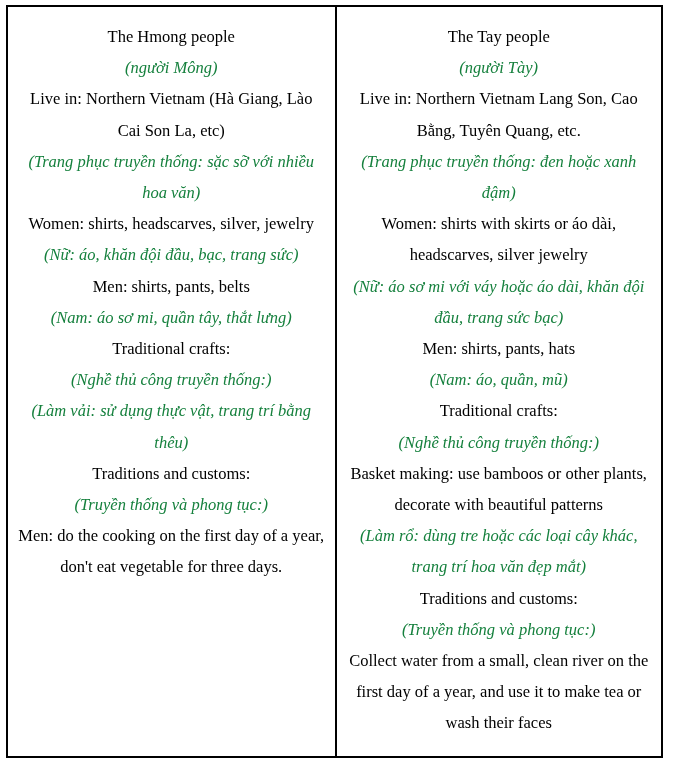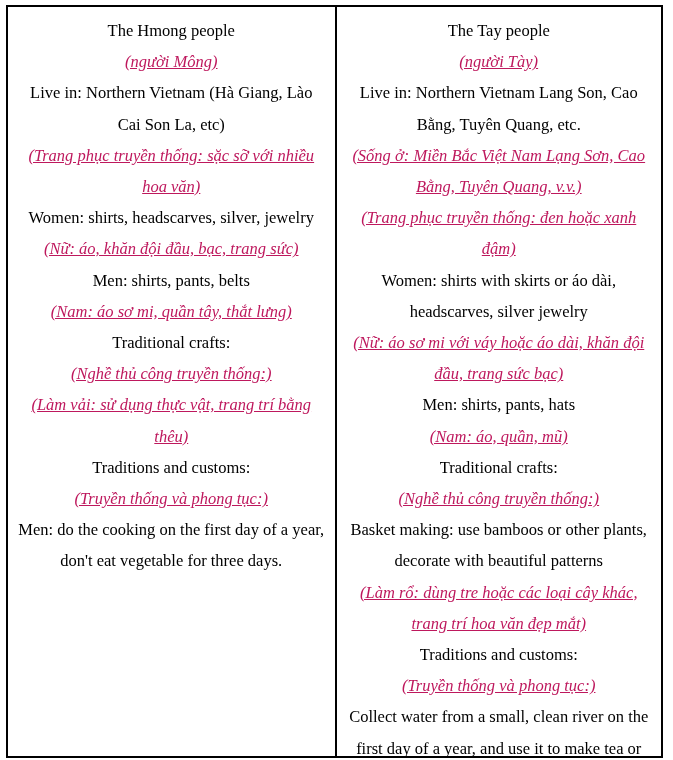--- a/index.html
+++ b/index.html
@@ -16,39 +16,38 @@
     top: 5px;
     width: 653px;
     height: 749px;
     border: 2px solid #000000;
     display: flex;
     box-sizing: content-box;
     background: #ffffff;
   }
   .doc-col {
     flex: 1 1 50%;
-    padding: 8px 9px 0 9px;
+    padding: 14px 9px 0 9px;
     box-sizing: border-box;
     overflow: hidden;
   }
   .doc-col + .doc-col {
     border-left: 2px solid #000000;
   }
   .doc-col p {
     margin: 0;
     font-family: "Liberation Serif", "DejaVu Serif", serif;
     font-size: 16.5px;
     line-height: 31.2px;
     color: #000000;
     text-align: center;
   }
   .doc-col p.vi {
     font-style: italic;
-    color: #be185d;
-    text-decoration: underline;
+    color: #15803d;
   }
   .doc-col p.center {
     text-align: center;
   }
 </style>
 </head>
 <body>
 
 <div class="doc-table">
 
@@ -67,21 +66,20 @@
     <p>Traditions and customs:</p>
     <p class="vi">(Truyền thống và phong tục:)</p>
     <p>Men: do the cooking on the first day of a year, don't eat vegetable for three days.</p>
 
   </div>
 
   <div class="doc-col">
     <p class="center">The Tay people</p>
     <p class="vi center">(người Tày)</p>
     <p>Live in: Northern Vietnam Lang Son, Cao Bằng, Tuyên Quang, etc.</p>
-    <p class="vi">(Sống ở: Miền Bắc Việt Nam Lạng Sơn, Cao Bằng, Tuyên Quang, v.v.)</p>
     <p class="vi">(Trang phục truyền thống: đen hoặc xanh đậm)</p>
     <p>Women: shirts with skirts or áo dài, headscarves, silver jewelry</p>
     <p class="vi">(Nữ: áo sơ mi với váy hoặc áo dài, khăn đội đầu, trang sức bạc)</p>
     <p>Men: shirts, pants, hats</p>
     <p class="vi">(Nam: áo, quần, mũ)</p>
     <p>Traditional crafts:</p>
     <p class="vi">(Nghề thủ công truyền thống:)</p>
     <p>Basket making: use bamboos or other plants, decorate with beautiful patterns</p>
     <p class="vi">(Làm rổ: dùng tre hoặc các loại cây khác, trang trí hoa văn đẹp mắt)</p>
     <p>Traditions and customs:</p>

